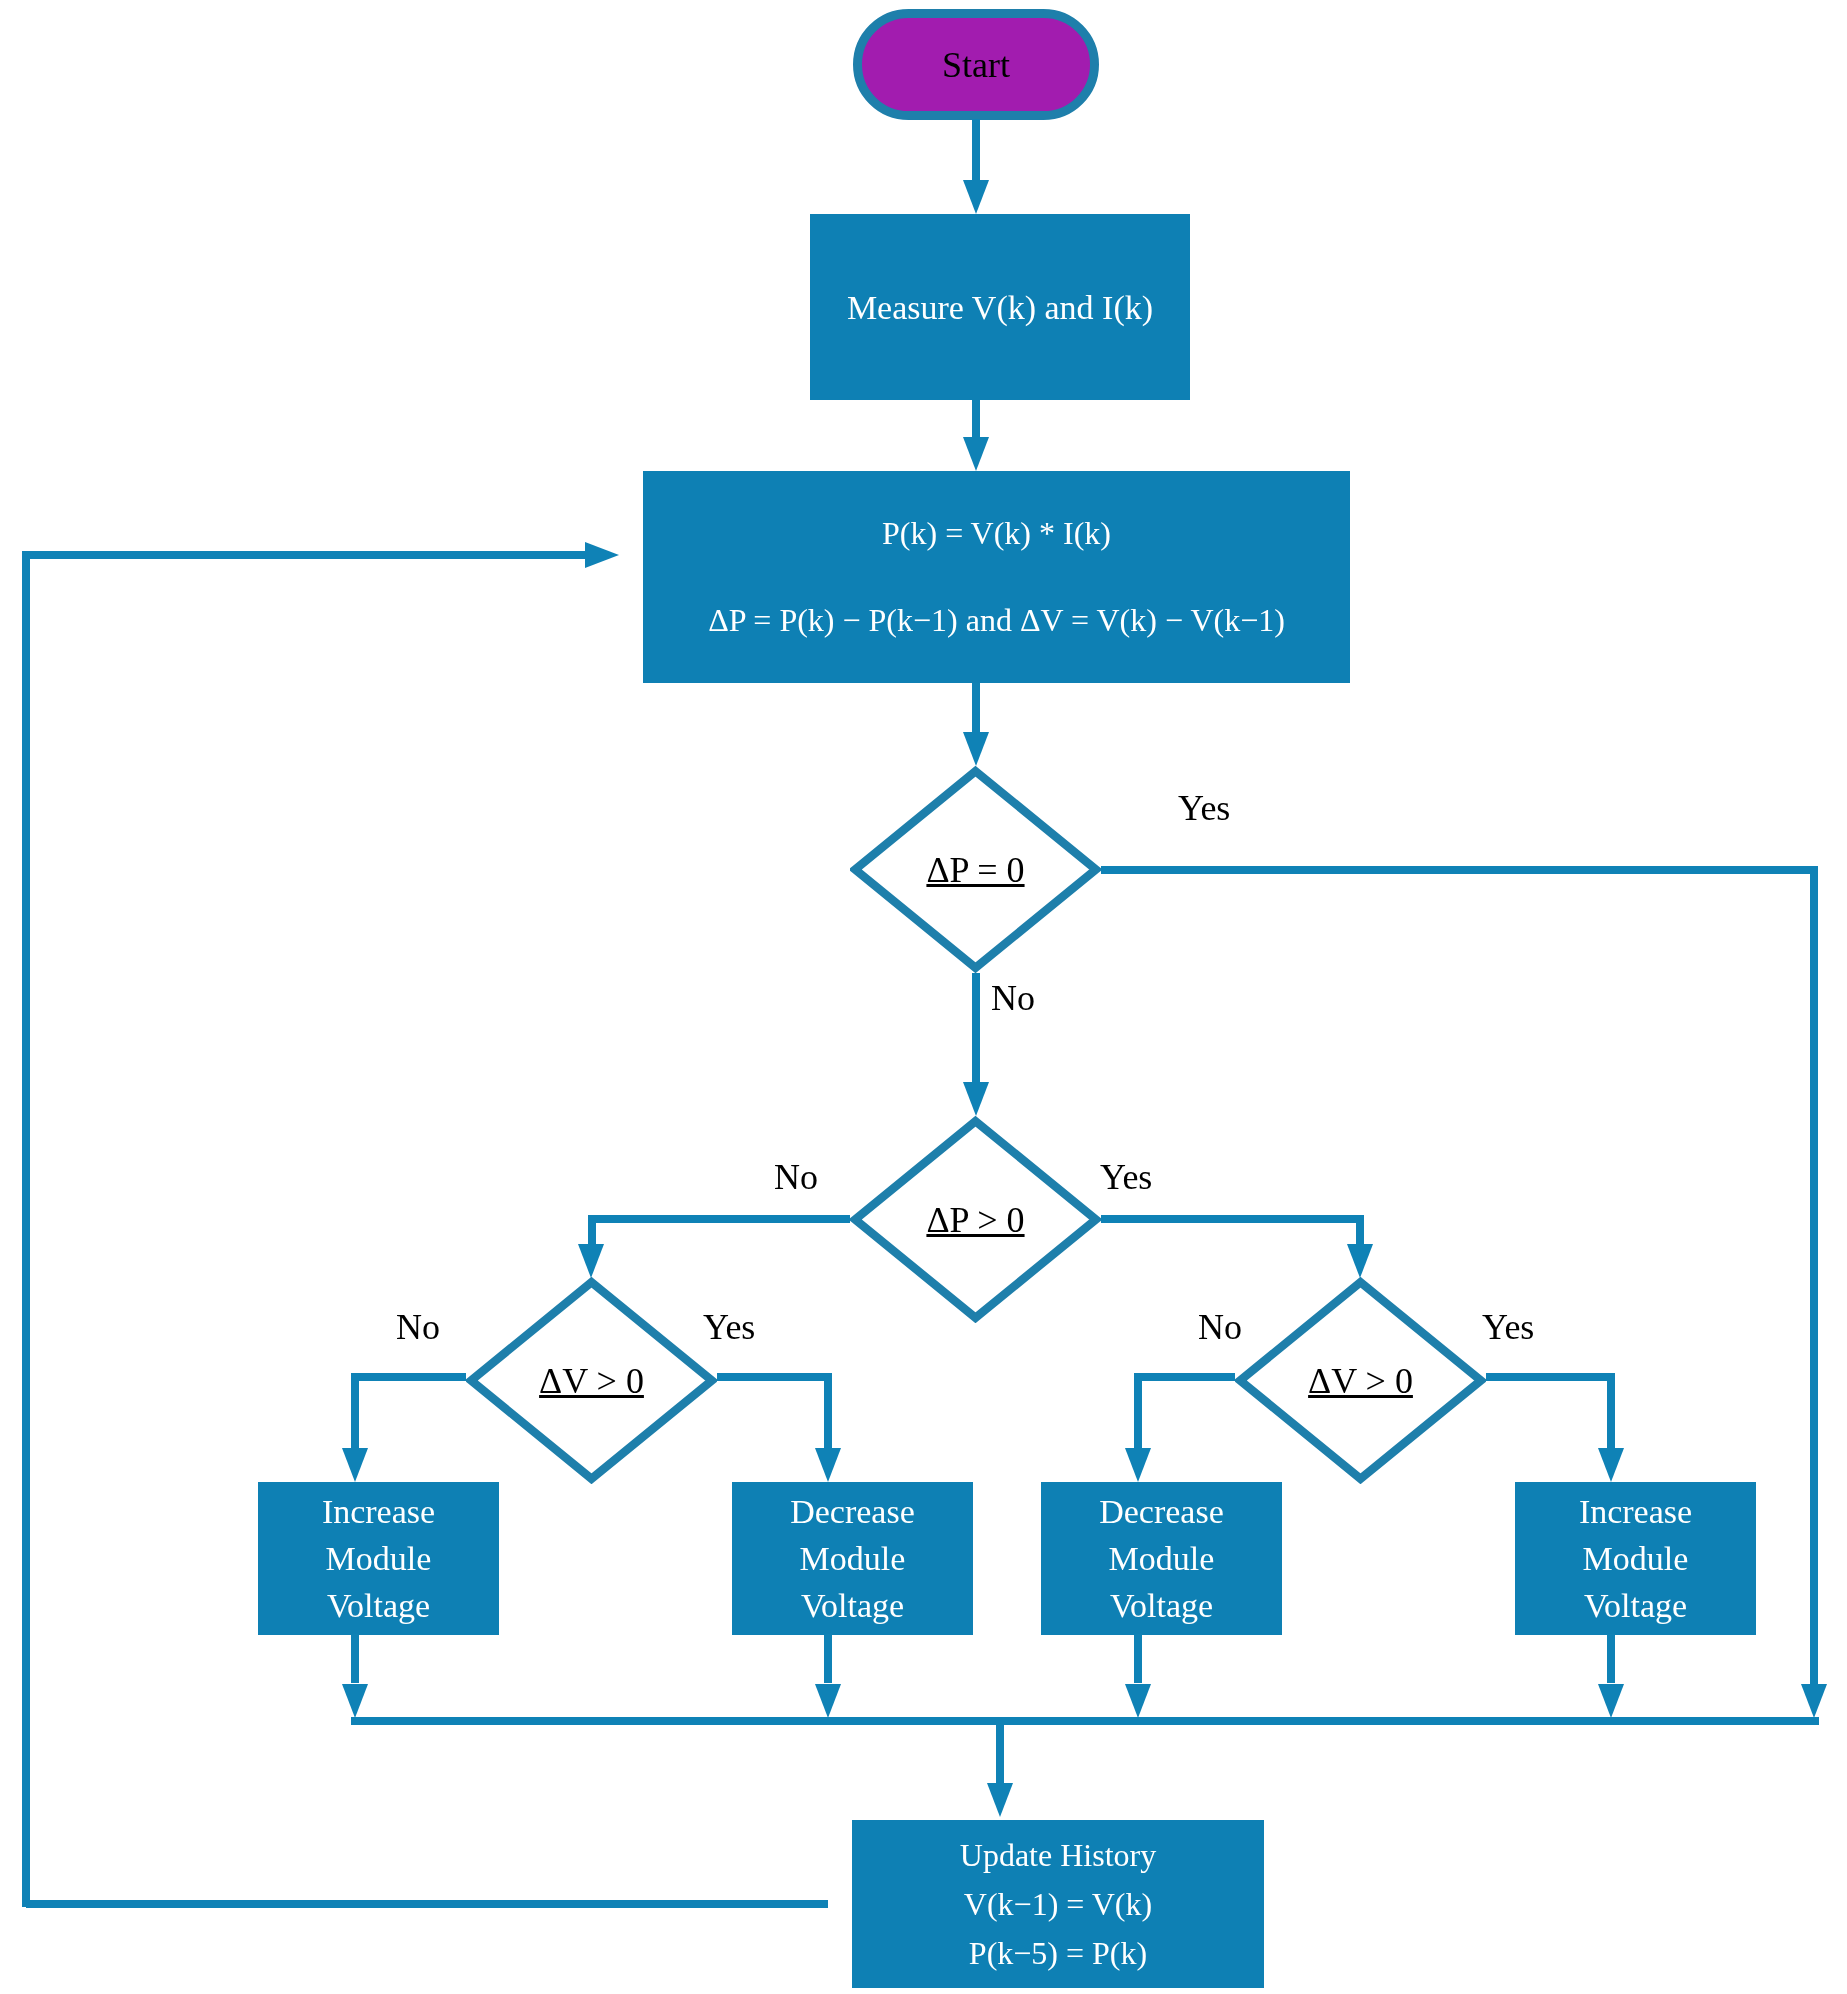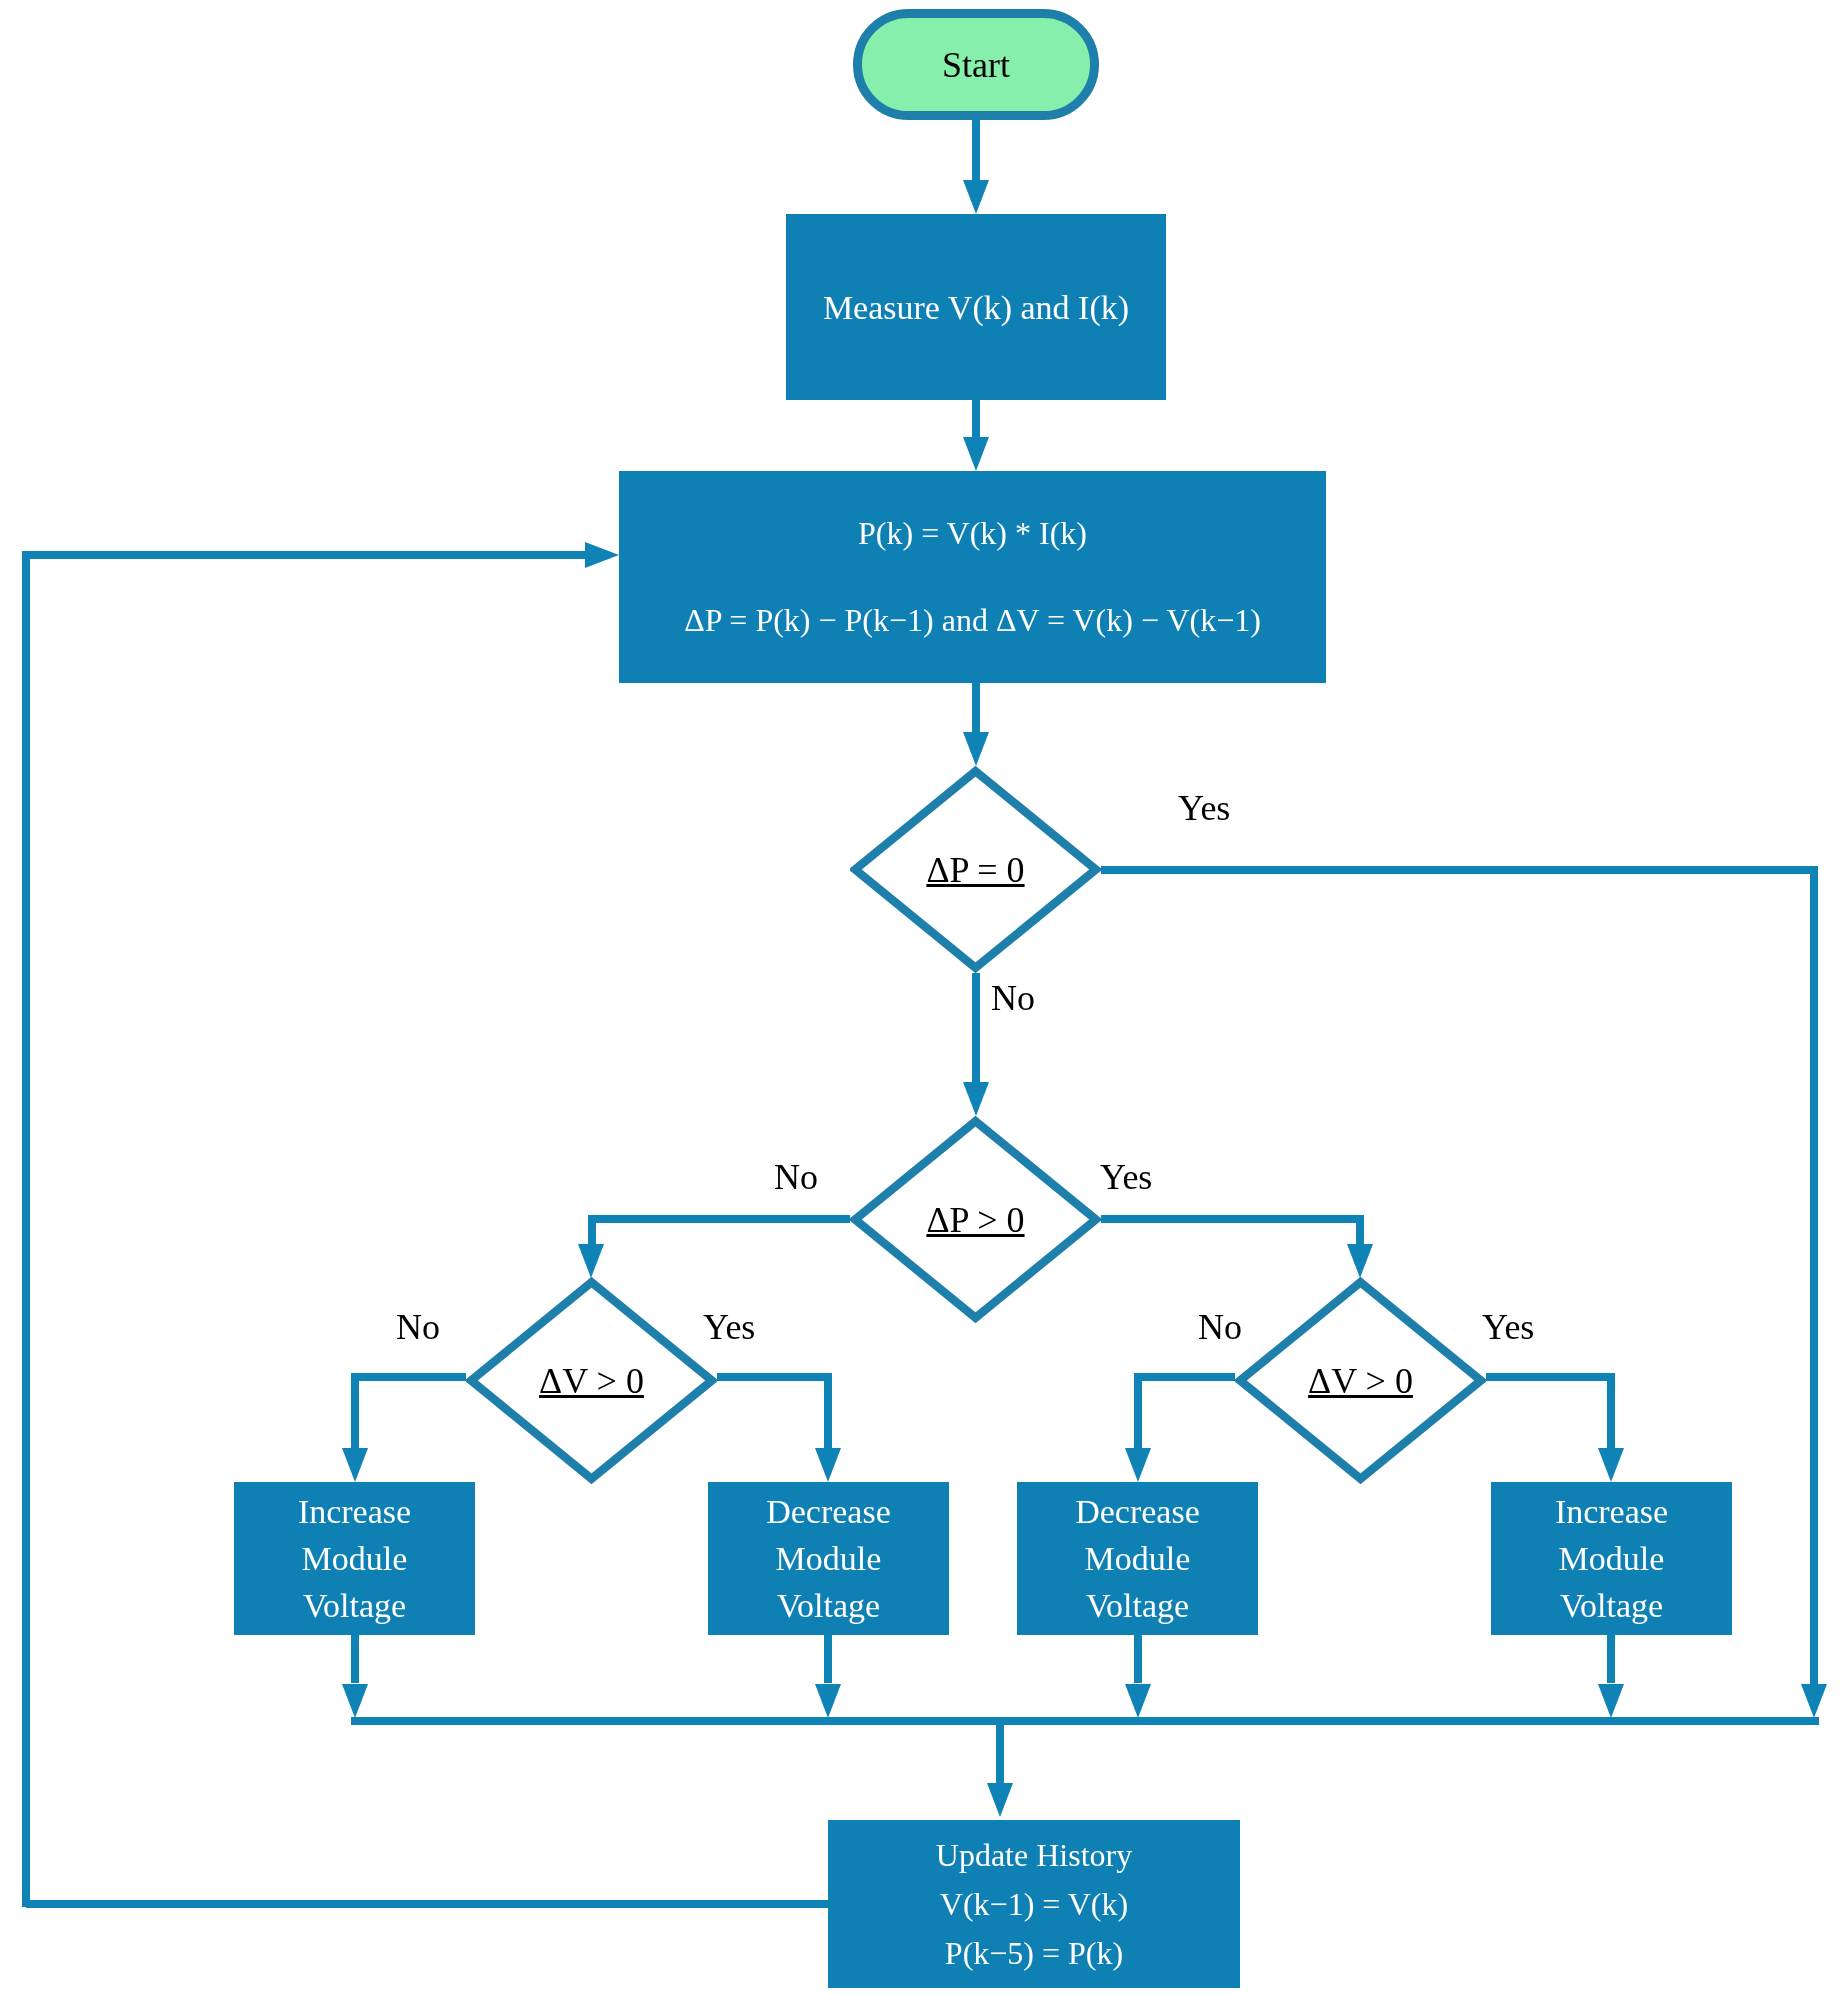--- a/index.html
+++ b/index.html
@@ -23,23 +23,23 @@
   .vline{width:7.8px;}
   .hline{height:7.8px;}
   .arrow-down{position:absolute;width:0;height:0;
     border-left:13px solid transparent;border-right:13px solid transparent;
     border-top:34px solid var(--line);}
   .arrow-right{position:absolute;width:0;height:0;
     border-top:13px solid transparent;border-bottom:13px solid transparent;
     border-left:34px solid var(--line);}
   .pbox{position:absolute;background:var(--node_fill);color:var(--text_on_fill);
     display:flex;flex-direction:column;align-items:center;justify-content:center;
-    text-align:center;font-size:34px;line-height:47px;box-sizing:border-box;}
+    text-align:center;font-size:34px;line-height:47px;box-sizing:border-box;margin-left:24px;}
   .oval{position:absolute;border:9px solid var(--outline);border-radius:61px;
-    background:#86efac;display:flex;align-items:center;justify-content:center;
+    background:#a21caf;display:flex;align-items:center;justify-content:center;
     font-size:36px;color:var(--text_plain);box-sizing:border-box;}
   .diamond-wrap{position:absolute;width:251px;height:207px;}
   .diamond-wrap svg{position:absolute;left:0;top:0;}
   .diamond-label{position:absolute;left:0;top:0;width:100%;height:100%;
     display:flex;align-items:center;justify-content:center;
     font-size:36px;color:var(--text_plain);text-decoration:underline;}
   .elabel{position:absolute;font-size:36px;color:var(--text_plain);white-space:nowrap;}
   .formula-line{display:block;}
 </style>
 </head>

